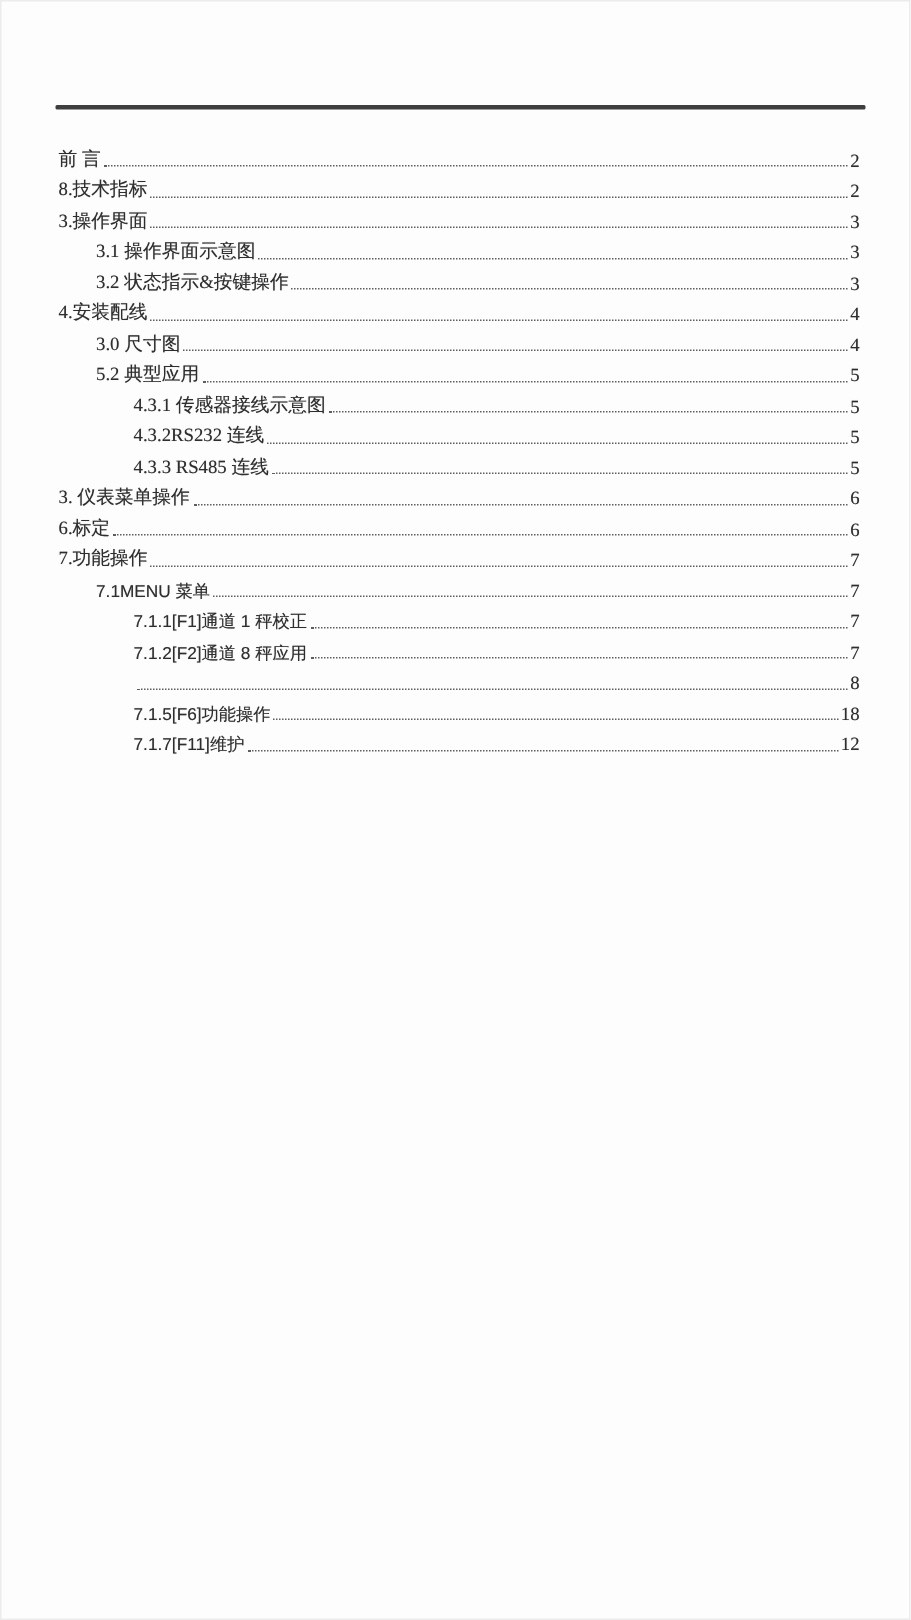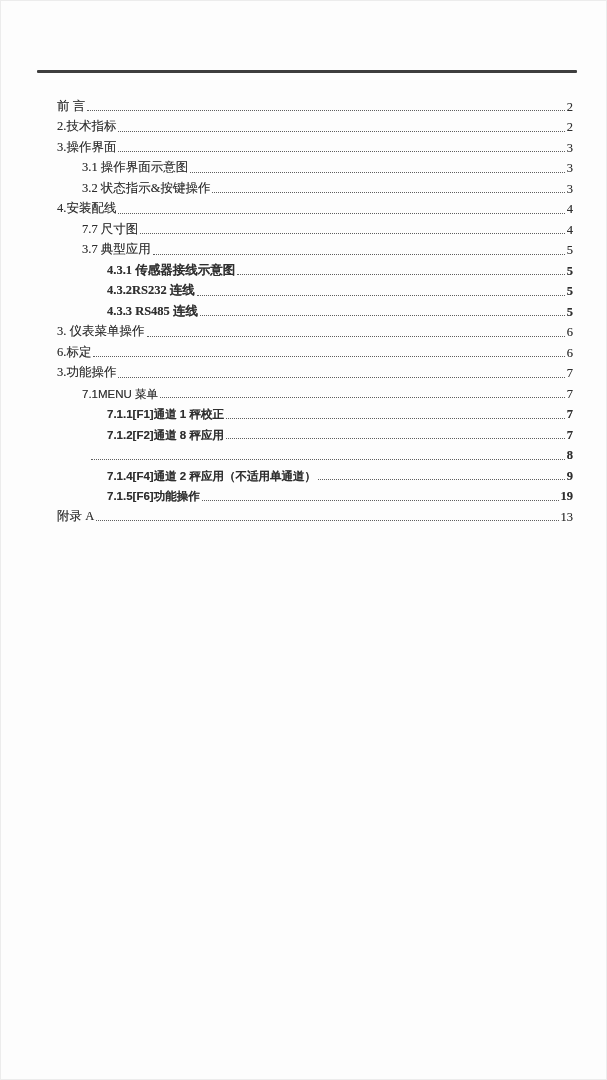--- a/index.html
+++ b/index.html
@@ -42,22 +42,22 @@
   }
   .serif {
     font-family: "Liberation Serif", "DejaVu Serif", serif;
     font-size: 12.5px;
   }
   .sans {
     font-family: "Liberation Sans", "DejaVu Sans", sans-serif;
     font-size: 11.5px;
   }
   .l1 { padding-left: 25px; }
-  .l2 { padding-left: 50px; font-weight: bold; }
-  .label { white-space: nowrap; margin-left: 18px; }
+  .l2 { padding-left: 50px; }
+  .label { white-space: nowrap; }
   .leader {
     flex: 1 1 auto;
     min-width: 8px;
     border-bottom: 1.6px dotted #5e5e5e;
     margin: 0 2px 3.5px 2px;
   }
   .pagenum {
     font-family: "Liberation Serif", "DejaVu Serif", serif;
     font-size: 12.5px;
     white-space: nowrap;
@@ -72,21 +72,21 @@
   <div class="toc">
 
     <div class="toc-row serif">
       <span class="label">前 言</span>
       <span class="leader"></span>
       <span class="pagenum">2</span>
     </div>
 
 
     <div class="toc-row serif">
-      <span class="label">2.技术指标</span>
+      <span class="label">8.技术指标</span>
       <span class="leader"></span>
       <span class="pagenum">2</span>
     </div>
 
     <div class="toc-row serif">
       <span class="label">3.操作界面</span>
       <span class="leader"></span>
       <span class="pagenum">3</span>
     </div>
 
@@ -102,27 +102,27 @@
       <span class="pagenum">3</span>
     </div>
 
     <div class="toc-row serif">
       <span class="label">4.安装配线</span>
       <span class="leader"></span>
       <span class="pagenum">4</span>
     </div>
 
     <div class="toc-row serif l1">
-      <span class="label">7.7 尺寸图</span>
+      <span class="label">3.0 尺寸图</span>
       <span class="leader"></span>
       <span class="pagenum">4</span>
     </div>
 
     <div class="toc-row serif l1">
-      <span class="label">3.7 典型应用</span>
+      <span class="label">5.2 典型应用</span>
       <span class="leader"></span>
       <span class="pagenum">5</span>
     </div>
 
     <div class="toc-row serif l2">
       <span class="label">4.3.1 传感器接线示意图</span>
       <span class="leader"></span>
       <span class="pagenum">5</span>
     </div>
 
@@ -144,21 +144,21 @@
       <span class="pagenum">6</span>
     </div>
 
     <div class="toc-row serif">
       <span class="label">6.标定</span>
       <span class="leader"></span>
       <span class="pagenum">6</span>
     </div>
 
     <div class="toc-row serif">
-      <span class="label">3.功能操作</span>
+      <span class="label">7.功能操作</span>
       <span class="leader"></span>
       <span class="pagenum">7</span>
     </div>
 
     <div class="toc-row sans l1">
       <span class="label">7.1MENU 菜单</span>
       <span class="leader"></span>
       <span class="pagenum">7</span>
     </div>
 
@@ -172,34 +172,29 @@
       <span class="label">7.1.2[F2]通道 8 秤应用</span>
       <span class="leader"></span>
       <span class="pagenum">7</span>
     </div>
 
     <div class="toc-row sans l2">
       <span class="leader"></span>
       <span class="pagenum">8</span>
     </div>
 
-    <div class="toc-row sans l2">
-      <span class="label">7.1.4[F4]通道 2 秤应用（不适用单通道）</span>
-      <span class="leader"></span>
-      <span class="pagenum">9</span>
-    </div>
 
     <div class="toc-row sans l2">
       <span class="label">7.1.5[F6]功能操作</span>
       <span class="leader"></span>
-      <span class="pagenum">19</span>
-    </div>
-
-
-
-    <div class="toc-row serif">
-      <span class="label">附录 A</span>
-      <span class="leader"></span>
-      <span class="pagenum">13</span>
-    </div>
+      <span class="pagenum">18</span>
+    </div>
+
+
+    <div class="toc-row sans l2">
+      <span class="label">7.1.7[F11]维护</span>
+      <span class="leader"></span>
+      <span class="pagenum">12</span>
+    </div>
+
 
   </div>
 </div>
 
 </body></html>

